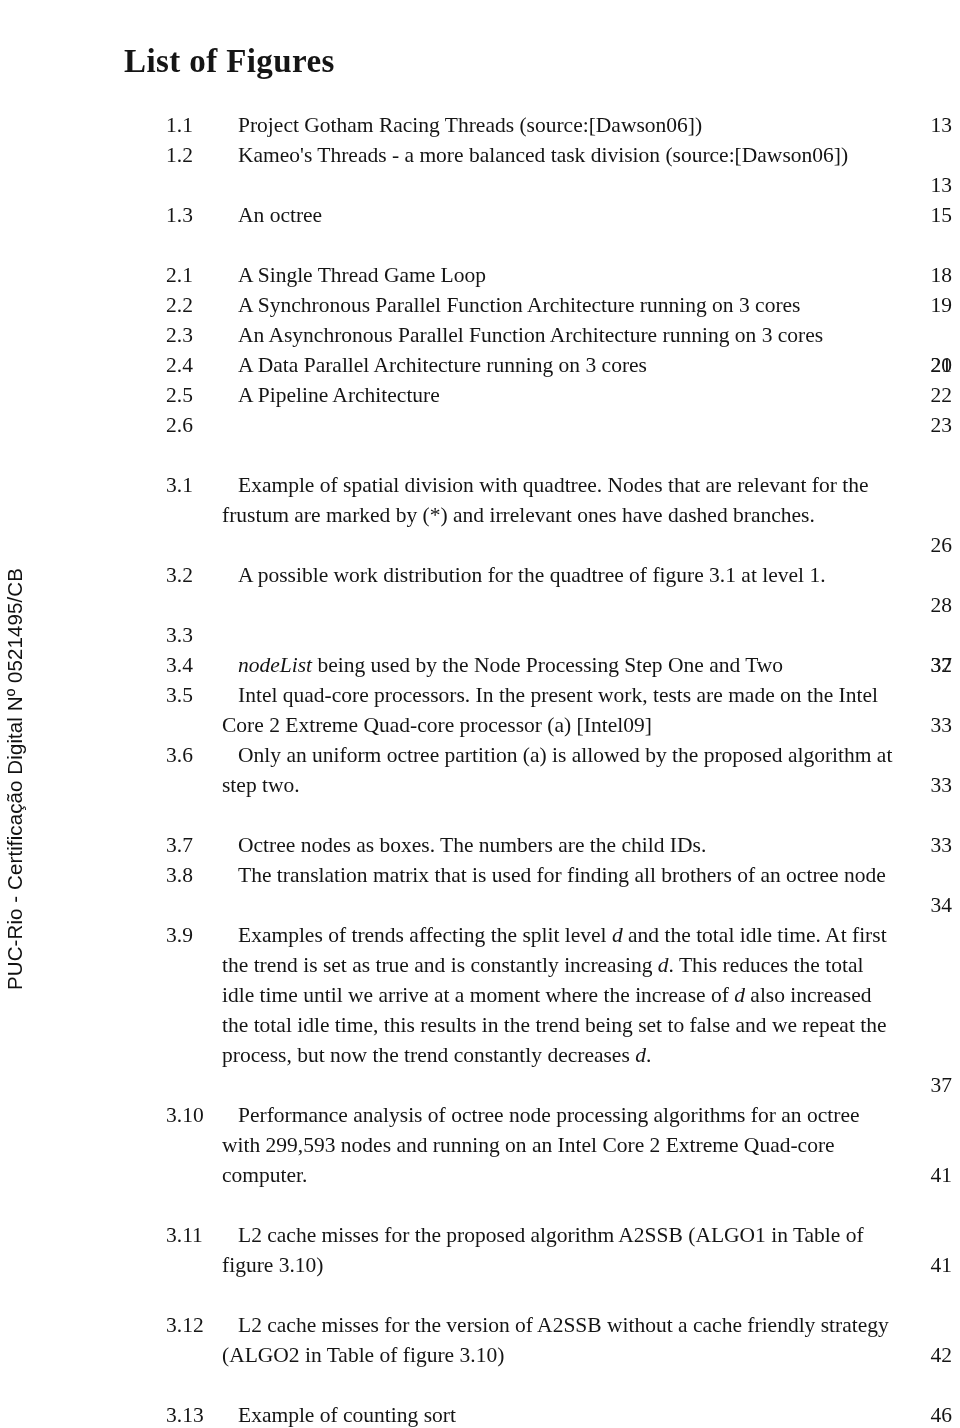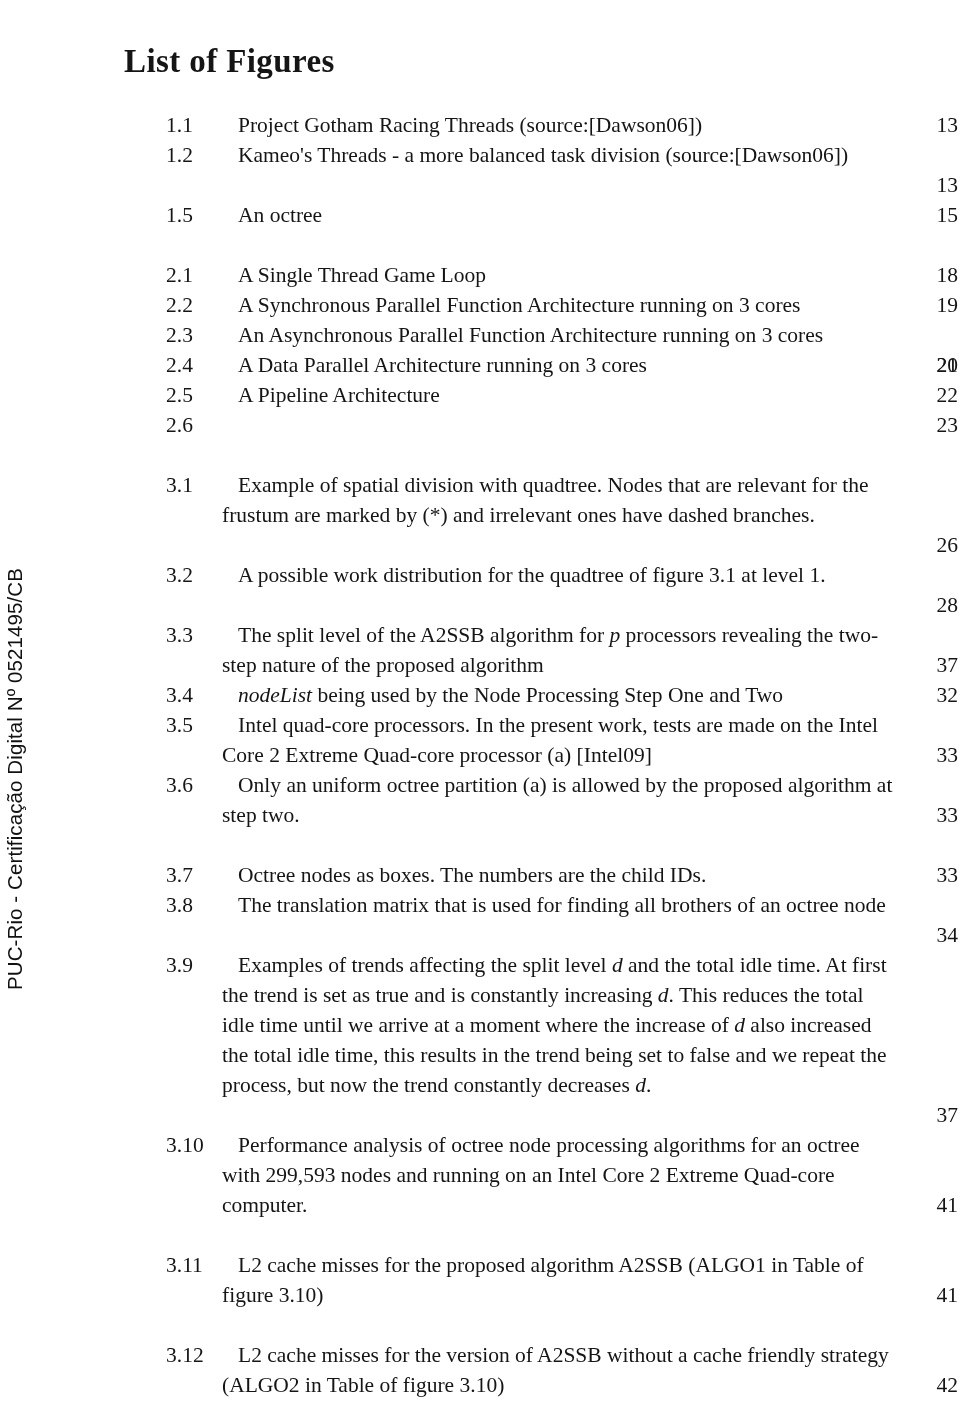--- a/index.html
+++ b/index.html
@@ -88,21 +88,21 @@
     display: inline-block;
     width: 100%;
   }
   .entry.nojust .caption {
     text-align: left;
   }
   .entry.nojust .caption::after { content: none; }
 
   .entry .page {
     position: absolute;
-    right: 2px;
+    right: 8px;
     width: 56px;
     text-align: right;
     font-size: 21.5px;
     line-height: 30px;
   }
   .page.l1 { top: 0px; }
   .page.l2 { top: 30px; }
   .page.l3 { top: 60px; }
   .page.l6 { top: 150px; }
 
@@ -113,34 +113,34 @@
 <body>
 
 <div id="watermark">PUC-Rio - Certificação Digital Nº 0521495/CB</div>
 
 <h1 id="page-title">List of Figures</h1>
 
 <div id="lof">
     <div class="group">
       <div class="entry nojust"><span class="num">1.1</span><span class="caption">Project Gotham Racing Threads (source:[Dawson06])</span><span class="page l1">13</span></div>
       <div class="entry"><span class="num">1.2</span><span class="caption">Kameo's Threads - a more balanced task division (source:[Dawson06])</span><span class="page l2">13</span></div>
-      <div class="entry nojust"><span class="num">1.5</span><span class="caption">An octree</span><span class="page l1">15</span></div>
+      <div class="entry nojust"><span class="num">1.3</span><span class="caption">An octree</span><span class="page l1">15</span></div>
     </div>
     <div class="group">
       <div class="entry nojust"><span class="num">2.1</span><span class="caption">A Single Thread Game Loop</span><span class="page l1">18</span></div>
       <div class="entry nojust"><span class="num">2.2</span><span class="caption">A Synchronous Parallel Function Architecture running on 3 cores</span><span class="page l1">19</span></div>
       <div class="entry nojust"><span class="num">2.3</span><span class="caption">An Asynchronous Parallel Function Architecture running on 3 cores</span><span class="page l2">20</span></div>
       <div class="entry nojust"><span class="num">2.4</span><span class="caption">A Data Parallel Architecture running on 3 cores</span><span class="page l1">21</span></div>
       <div class="entry nojust"><span class="num">2.5</span><span class="caption">A Pipeline Architecture</span><span class="page l1">22</span></div>
       <div class="entry nojust"><span class="num">2.6</span><span class="page l1">23</span></div>
     </div>
     <div class="group">
       <div class="entry"><span class="num">3.1</span><span class="caption">Example of spatial division with quadtree. Nodes that are relevant for the frustum are marked by (*) and irrelevant ones have dashed branches.</span><span class="page l3">26</span></div>
       <div class="entry"><span class="num">3.2</span><span class="caption">A possible work distribution for the quadtree of figure 3.1 at level 1.</span><span class="page l2">28</span></div>
-      <div class="entry nojust"><span class="num">3.3</span><span class="caption">The split level of the A2SSB algorithm for <span class="mathvar">p</span> processors revealing the two-step nature of the proposed algorithm</span><span class="page l2">37</span></div>
+      <div class="entry nojust"><span class="num">3.3</span><span class="page l2">37</span></div>
       <div class="entry nojust"><span class="num">3.4</span><span class="caption"><span class="it">nodeList</span> being used by the Node Processing Step One and Two</span><span class="page l1">32</span></div>
       <div class="entry nojust"><span class="num">3.5</span><span class="caption">Intel quad-core processors. In the present work, tests are made on the Intel Core 2 Extreme Quad-core processor (a) [Intel09]</span><span class="page l2">33</span></div>
       <div class="entry"><span class="num">3.6</span><span class="caption">Only an uniform octree partition (a) is allowed by the proposed algorithm at step two.</span><span class="page l2">33</span></div>
       <div class="entry nojust"><span class="num">3.7</span><span class="caption">Octree nodes as boxes. The numbers are the child IDs.</span><span class="page l1">33</span></div>
       <div class="entry"><span class="num">3.8</span><span class="caption">The translation matrix that is used for finding all brothers of an octree node</span><span class="page l2">34</span></div>
       <div class="entry"><span class="num">3.9</span><span class="caption">Examples of trends affecting the split level <span class="mathvar">d</span> and the total idle time. At first the trend is set as true and is constantly increasing <span class="mathvar">d</span>. This reduces the total idle time until we arrive at a moment where the increase of <span class="mathvar">d</span> also increased the total idle time, this results in the trend being set to false and we repeat the process, but now the trend constantly decreases <span class="mathvar">d</span>.</span><span class="page l6">37</span></div>
       <div class="entry"><span class="num">3.10</span><span class="caption">Performance analysis of octree node processing algorithms for an octree with 299,593 nodes and running on an Intel Core 2 Extreme Quad-core computer.</span><span class="page l3">41</span></div>
       <div class="entry"><span class="num">3.11</span><span class="caption">L2 cache misses for the proposed algorithm A2SSB (ALGO1 in Table of figure 3.10)</span><span class="page l2">41</span></div>
       <div class="entry"><span class="num">3.12</span><span class="caption">L2 cache misses for the version of A2SSB without a cache friendly strategy (ALGO2 in Table of figure 3.10)</span><span class="page l2">42</span></div>
       <div class="entry nojust"><span class="num">3.13</span><span class="caption">Example of counting sort</span><span class="page l1">46</span></div>

